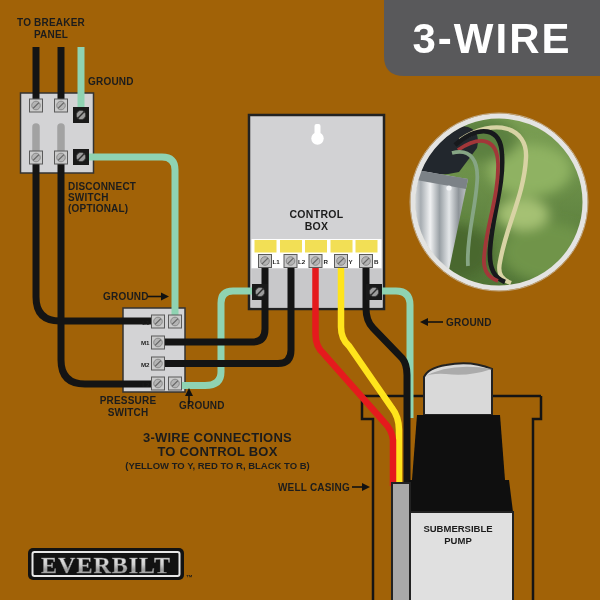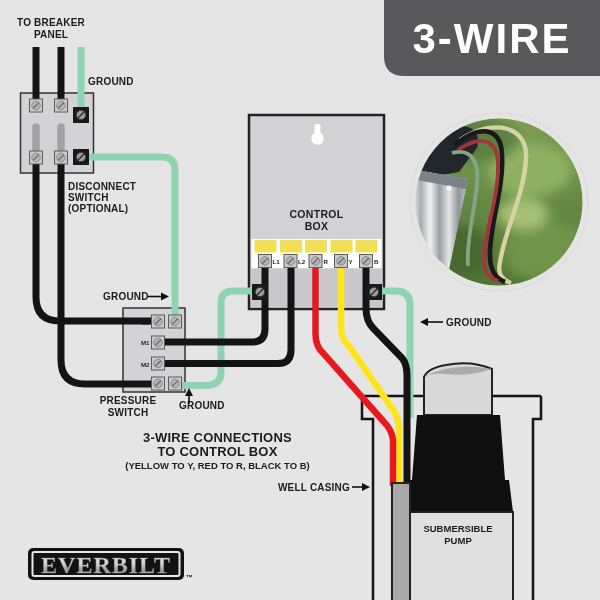--- a/index.html
+++ b/index.html
@@ -1,16 +1,16 @@
 <!DOCTYPE html>
 <html><head>
 <meta charset="utf-8">
 <style>
   html,body{margin:0;padding:0;background:#fff;}
-  .stage{position:relative;width:600px;height:600px;background:#e5e5e5;overflow:hidden;}
+  .stage{position:relative;width:600px;height:600px;background:#a16207;overflow:hidden;}
   svg{position:absolute;left:0;top:0;}
   text{font-family:"Liberation Sans",sans-serif;font-weight:bold;fill:#1c1c1c;}
   .t10{font-size:10px;letter-spacing:.2px;}
   .t105{font-size:10.5px;letter-spacing:.3px;}
   .t13{font-size:13px;letter-spacing:.2px;}
   .t95{font-size:9.5px;}
   .t62{font-size:6.2px;}
   .t-banner{font-size:42px;fill:#ffffff;letter-spacing:2px;}
   .t-logo{font-family:"Liberation Serif",serif;font-size:24px;letter-spacing:1px;fill:url(#silver);stroke:#777;stroke-width:.4px;}
   .t-tm{font-size:7px;}

